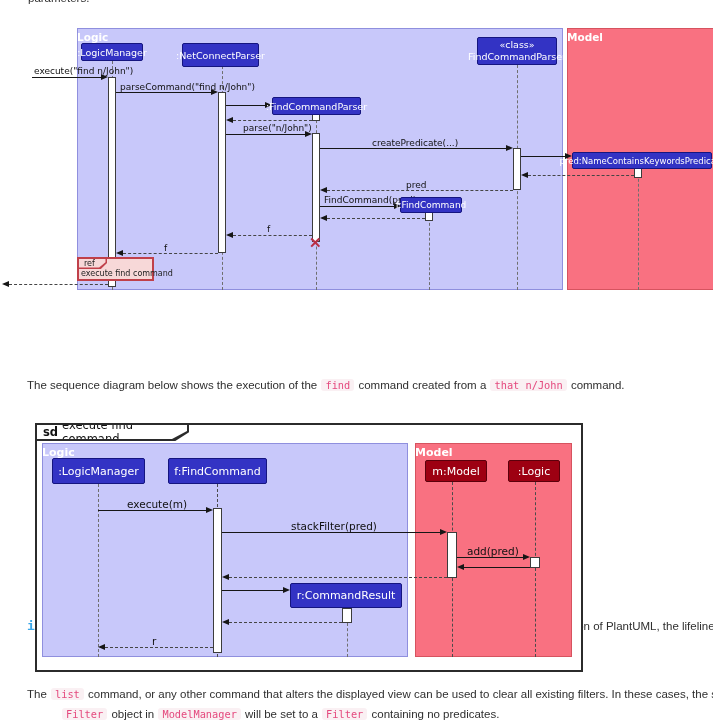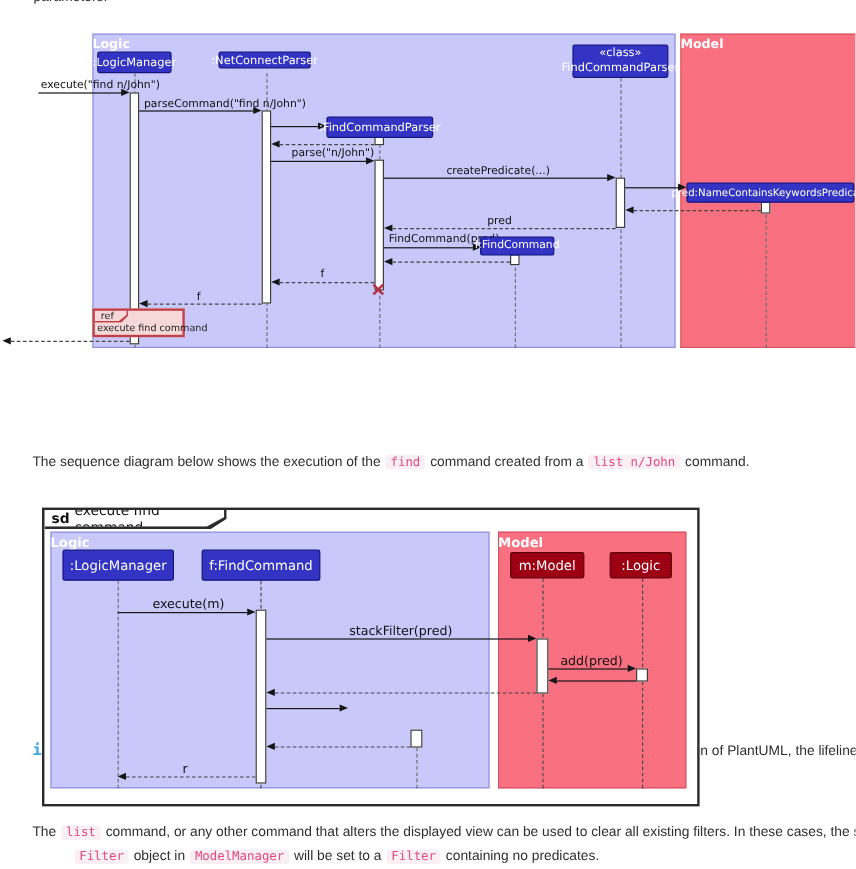--- a/index.html
+++ b/index.html
@@ -120,21 +120,21 @@
   <div class="destroy" style="left:309px;top:235px;">✕</div>
 
   <div class="msg-label" style="left:164px;top:243px;">f</div>
   <div class="line dashed" style="left:123px;top:253px;width:95px;"></div>
   <div class="arr arr-l" style="left:116px;top:250px;"></div>
 
   <div class="line dashed" style="left:9px;top:284px;width:99px;"></div>
   <div class="arr arr-l" style="left:2px;top:281px;"></div>
 
   <div class="participant p-d1" style="left:81px;top:43px;width:62px;height:18px;">:LogicManager</div>
-  <div class="participant p-d1" style="left:182px;top:43px;width:77px;height:14px;">:NetConnectParser</div>
+  <div class="participant p-d1" style="left:182px;top:43px;width:77px;height:24px;">:NetConnectParser</div>
   <div class="participant p-d1" style="left:477px;top:37px;width:80px;height:28px;flex-direction:column;line-height:12px;">
     <span>«class»</span>
     <span>FindCommandParser</span>
   </div>
   <div class="participant p-d1" style="left:272px;top:97px;width:89px;height:18px;text-align:center;">:FindCommandParser</div>
   <div class="participant p-d1" style="left:572px;top:152px;width:140px;height:17px;font-size:8.5px;">pred:NameContainsKeywordsPredicate</div>
   <div class="participant p-d1" style="left:400px;top:197px;width:62px;height:16px;font-size:9px;">f:FindCommand</div>
 
   <div class="ref-box" style="left:77px;top:257px;width:77px;height:24px;"></div>
   <div class="ref-tab-outer" style="left:79px;top:259px;width:28px;height:10px;">
@@ -143,21 +143,21 @@
   <div class="ref-text" style="left:81px;top:269px;">execute find command</div>
 </div>
 
 <div class="abs" style="left:0;top:305px;width:713px;height:50px;">
   <div class="note-icon" style="left:27px;top:313px;">i</div>
   <div class="note-bar" style="left:40px;top:310px;height:40px;"></div>
   <div class="doc-para" style="left:52px;top:311px;"><span style="font-weight: 700;">Note:</span><span> The lifeline for </span><code class="inline-code">DeleteCommandParser</code><span> should end at the destroy marker (X) but due to a limitation of PlantUML, the lifeline</span></div>
   <div class="doc-para" style="left:52px;top:331px;">continues till the end of diagram.</div>
 </div>
 
-<div class="doc-para" style="left:27px;top:375px;"><span>The sequence diagram below shows the execution of the </span><code class="inline-code">find</code><span> command created from a </span><code class="inline-code">list n/John</code><span> command.</span></div>
+<div class="doc-para" style="left:27px;top:375px;"><span>The sequence diagram below shows the execution of the </span><code class="inline-code">find</code><span> command created from a </span><code class="inline-code">that n/John</code><span> command.</span></div>
 
 <div class="abs" style="left:0;top:415px;width:713px;height:262px;">
   <div class="sd-frame" style="left:35px;top:8px;width:548px;height:249px;"></div>
   <div class="tab-outer" style="left:37px;top:10px;width:152px;height:16px;">
     <div class="tab-inner">
       <span style="font-weight:bold;">sd</span>
       <span style="margin-left:4px;">execute find command</span>
     </div>
   </div>
 
@@ -202,16 +202,17 @@
   <div class="arr arr-l" style="left:222px;top:204px;"></div>
 
   <div class="msg-label d2" style="left:152px;top:220px;">r</div>
   <div class="line dashed" style="left:105px;top:232px;width:108px;"></div>
   <div class="arr arr-l" style="left:98px;top:229px;"></div>
 
   <div class="participant p-d2" style="left:52px;top:43px;width:93px;height:26px;">:LogicManager</div>
   <div class="participant p-d2" style="left:168px;top:43px;width:99px;height:26px;">f:FindCommand</div>
   <div class="participant p-d2 model" style="left:425px;top:45px;width:62px;height:22px;">m:Model</div>
   <div class="participant p-d2 model" style="left:508px;top:45px;width:52px;height:22px;">:Logic</div>
+  <div class="participant p-d2" style="left:290px;top:168px;width:112px;height:25px;">r:CommandResult</div>
 </div>
 
 <div class="doc-para" style="left:27px;top:684px;"><span>The </span><code class="inline-code">list</code><span> command, or any other command that alters the displayed view can be used to clear all existing filters. In these cases, the stor</span></div>
 <div class="doc-para" style="left:27px;top:704px;margin-left:34px;"><code class="inline-code">Filter</code><span> object in </span><code class="inline-code">ModelManager</code><span> will be set to a </span><code class="inline-code">Filter</code><span> containing no predicates.</span></div>
 
 </body></html>

